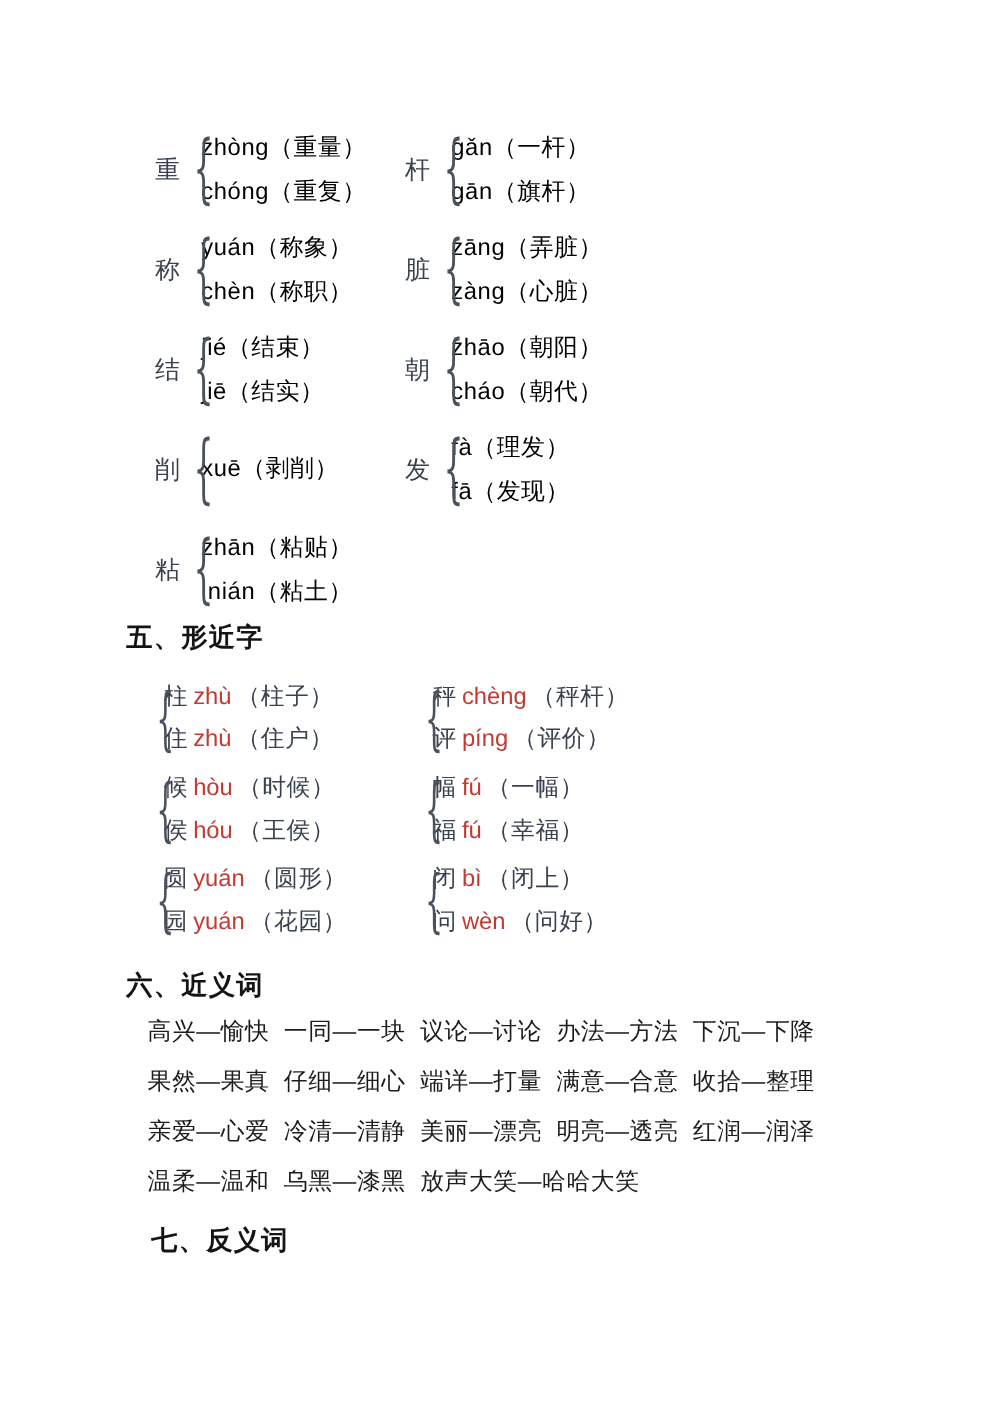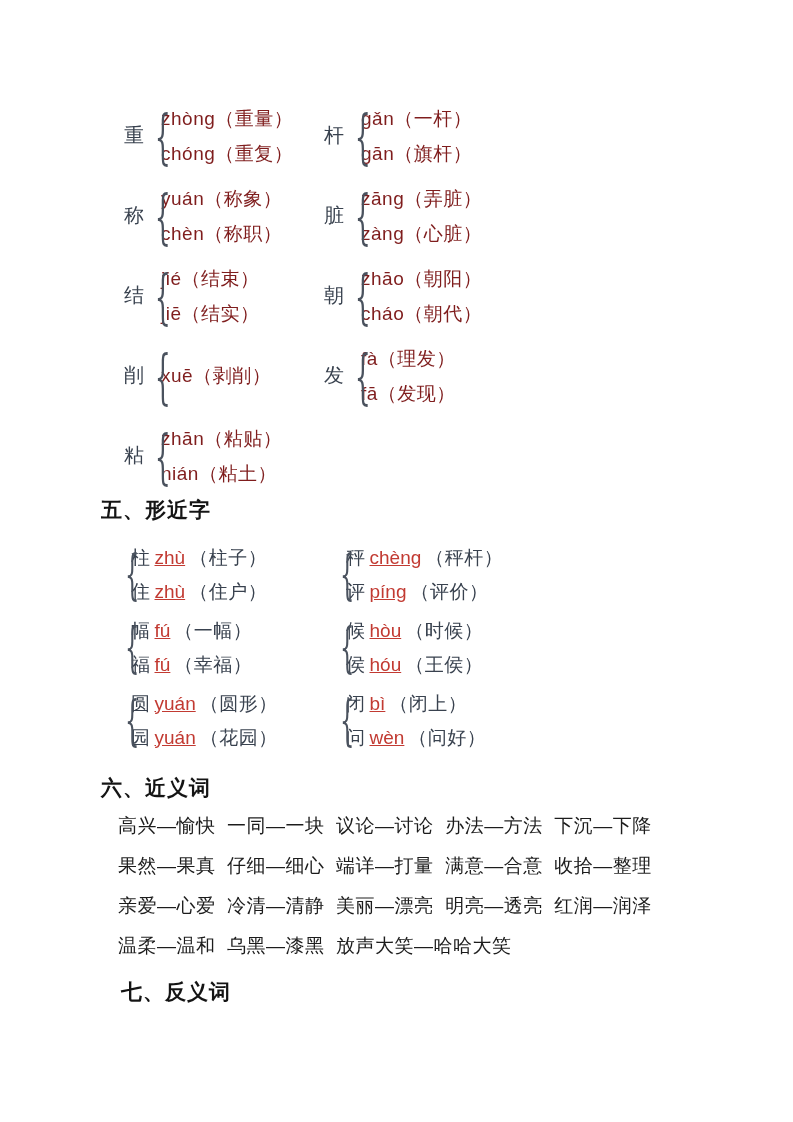--- a/index.html
+++ b/index.html
@@ -27,41 +27,42 @@
     content: "{";
     display: inline-block;
     font-family: "DejaVu Serif", serif;
     font-size: 56px; font-weight: 300;
     transform: scale(0.45, 1.08);
     line-height: 70px;
   }
   .brace.small::before { font-size: 54px; transform: scale(0.42, 1.02); }
   .dy-lines { display: flex; flex-direction: column; justify-content: center; }
   .dy-line {
-    font-size: 19px; line-height: 35px; color: #7f1d1d; letter-spacing: 0.5px;
+    font-size: 19px; line-height: 35px; color: #000000; letter-spacing: 0.5px;
     white-space: nowrap;
+    text-align: right;
   }
 
   
   .sec-heading {
     position: absolute; left: 101px;
     font-size: 21px; font-weight: bold; color: #141414; letter-spacing: 1px;
   }
   .h5 { top: 496px; }
   .h6 { top: 774px; }
   .h7 { top: 978px; margin-left: 20px; }
 
   
   .xj-section { position: absolute; top: 540px; left: 115px; width: 620px; }
   .xj-row { display: grid; grid-template-columns: 215px 1fr; margin-bottom: 4px; }
   .xj-group { display: flex; align-items: center; height: 69px; }
   .xj-lines { display: flex; flex-direction: column; justify-content: center; }
   .xj-line { font-size: 19px; line-height: 34px; white-space: nowrap; }
   .hz { color: #39424f; letter-spacing: 0.5px; }
-  .py { color: #c23a32; margin: 0 4px; text-decoration: underline; }
+  .py { color: #c23a32; margin: 0 4px; }
 
   
   .syn-section { position: absolute; top: 806px; left: 118px; width: 580px; }
   .syn-line {
     font-size: 19px; line-height: 40px; color: #1c1c1c;
     letter-spacing: 0.5px; white-space: pre-wrap;
   }
 </style>
 </head>
 <body>
@@ -186,35 +187,35 @@
           </span>
         </span>
       </div>
     </div>
 
     <div class="xj-row">
       <div class="xj-group">
         <span class="brace small"></span>
         <span class="xj-lines">
           <span class="xj-line">
+            <span class="hz">候</span><span class="py">hòu</span><span class="hz">（时候）</span>
+          </span>
+          <span class="xj-line">
+            <span class="hz">侯</span><span class="py">hóu</span><span class="hz">（王侯）</span>
+          </span>
+        </span>
+      </div>
+      <div class="xj-group">
+        <span class="brace small"></span>
+        <span class="xj-lines">
+          <span class="xj-line">
             <span class="hz">幅</span><span class="py">fú</span><span class="hz">（一幅）</span>
           </span>
           <span class="xj-line">
             <span class="hz">福</span><span class="py">fú</span><span class="hz">（幸福）</span>
-          </span>
-        </span>
-      </div>
-      <div class="xj-group">
-        <span class="brace small"></span>
-        <span class="xj-lines">
-          <span class="xj-line">
-            <span class="hz">候</span><span class="py">hòu</span><span class="hz">（时候）</span>
-          </span>
-          <span class="xj-line">
-            <span class="hz">侯</span><span class="py">hóu</span><span class="hz">（王侯）</span>
           </span>
         </span>
       </div>
     </div>
 
     <div class="xj-row">
       <div class="xj-group">
         <span class="brace small"></span>
         <span class="xj-lines">
           <span class="xj-line">

